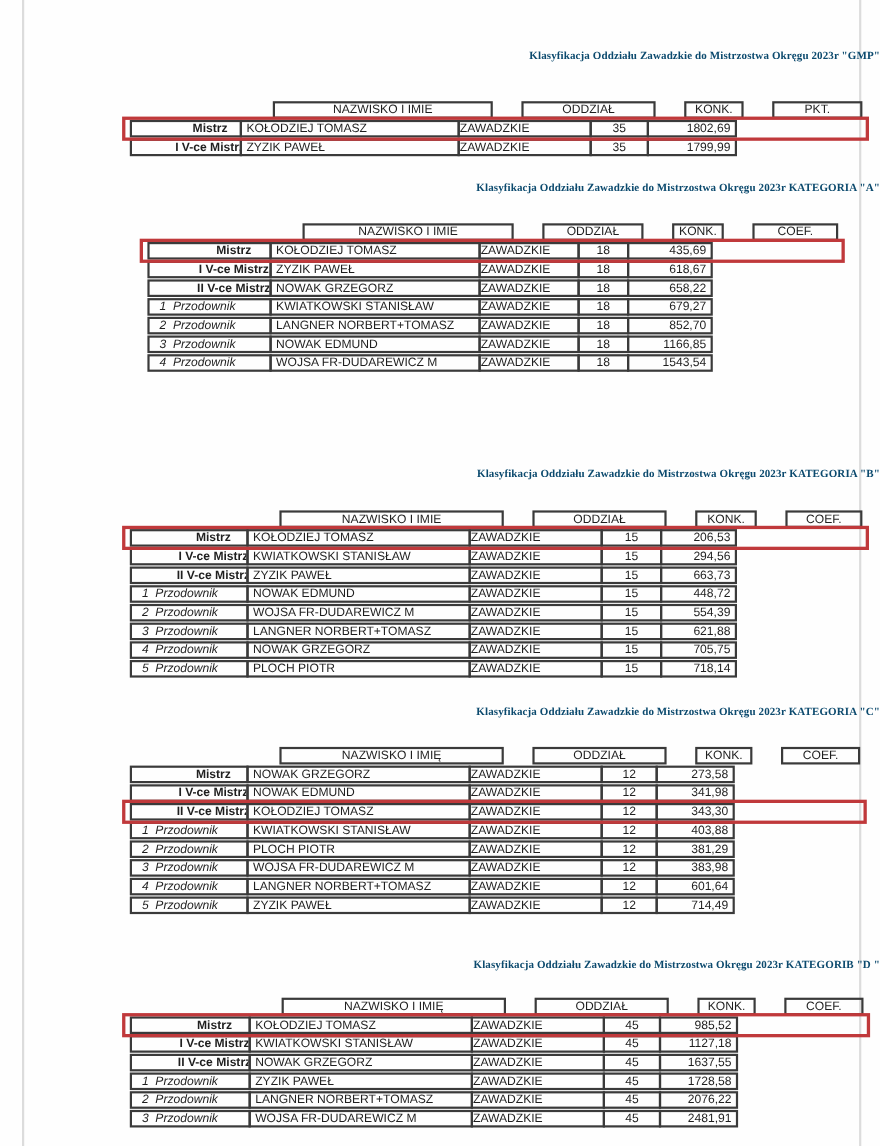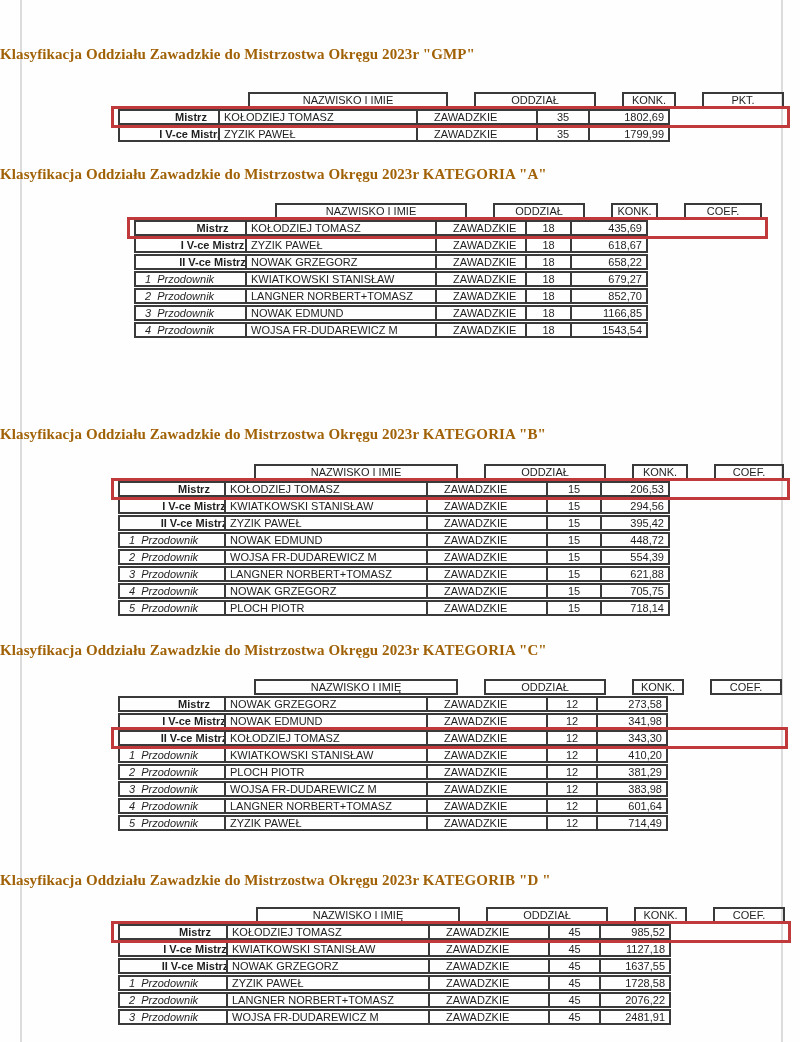--- a/index.html
+++ b/index.html
@@ -4,23 +4,23 @@
 <style>
   * { margin:0; padding:0; box-sizing:border-box; }
   html,body { width:800px; height:1042px; background:#ffffff; overflow:hidden;
               font-family:"Liberation Sans", sans-serif; color:#1f1f1f; }
   .page { position:relative; width:800px; height:1042px; background:#fefefe; }
 
   .page-edge { position:absolute; top:0; bottom:0; width:2px; background:#dcdcdc; }
   .edge-left  { left:20px; }
   .edge-right { left:781px; }
 
-  .title { position:absolute; left:0; width:800px; text-align:left;
-           font-family:"Liberation Serif", serif; font-weight:bold; font-size:15px;
-           letter-spacing:.1px; color:#a16207; }
+  .title { position:absolute; left:0; width:800px; text-align:right;
+           font-family:"Liberation Serif", serif; font-weight:bold; font-size:10px;
+           letter-spacing:.1px; color:#0c4a6e; }
   #title0 { top:46px; }
   #title1 { top:166px; }
   #title2 { top:426px; }
   #title3 { top:642px; }
   #title4 { top:872px; }
 
   .tbl { position:absolute; }
   #tbl0 { left:118px; top:92px;  --wLabel:102px; --wName:200px; --wUnit:122px; --wKonk:54px; --wScore:82px; }
   #tbl1 { left:134px; top:203px; --wLabel:113px; --wName:192px; --wUnit:92px;  --wKonk:47px; --wScore:78px; }
   #tbl2 { left:118px; top:464px; --wLabel:108px; --wName:204px; --wUnit:122px; --wKonk:56px; --wScore:70px; }
@@ -34,21 +34,21 @@
           font-size:11px; line-height:12px; overflow:hidden; white-space:pre;
           background:transparent; }
   .cell + .cell { margin-left:-2px; }
 
   .spacer { width:var(--wLabel); height:16px; }
 
   .rank   { width:var(--wLabel); justify-content:center;padding-left:44px; }
   .rank.plain { justify-content:flex-start; padding-left:9px;font-style:italic; }
   .rank.b { font-weight:bold; }
   .name   { width:var(--wName);  justify-content:flex-start; padding-left:4px; }
-  .unit   { width:var(--wUnit);  justify-content:flex-start; padding-left:16px; }
+  .unit   { width:var(--wUnit);  justify-content:flex-start; padding-left:0; }
   .konk   { width:var(--wKonk);  justify-content:center; }
   .score  { width:var(--wScore); justify-content:flex-end; padding-right:4px; }
 
   .head .cell { justify-content:center; padding:0; }
 
   .hlbox { position:absolute; left:-7px; right:-6px; top:-3px; bottom:-3px;
            border:3.5px solid #c0393b; pointer-events:none; z-index:3; }
 </style>
 </head>
 <body>
@@ -166,21 +166,21 @@
         <div class="cell name">KWIATKOWSKI STANISŁAW</div>
         <div class="cell unit">ZAWADZKIE</div>
         <div class="cell konk">15</div>
         <div class="cell score">294,56</div>
       </div>
       <div class="row">
         <div class="cell rank b">II V-ce Mistrz</div>
         <div class="cell name">ZYZIK PAWEŁ</div>
         <div class="cell unit">ZAWADZKIE</div>
         <div class="cell konk">15</div>
-        <div class="cell score">395,42</div>
+        <div class="cell score">663,73</div>
       </div>
       <div class="row">
         <div class="cell rank plain">1  Przodownik</div>
         <div class="cell name">NOWAK EDMUND</div>
         <div class="cell unit">ZAWADZKIE</div>
         <div class="cell konk">15</div>
         <div class="cell score">448,72</div>
       </div>
       <div class="row">
         <div class="cell rank plain">2  Przodownik</div>
@@ -241,21 +241,21 @@
         <div class="cell unit">ZAWADZKIE</div>
         <div class="cell konk">12</div>
         <div class="cell score">343,30</div>
         <span class="hlbox"></span>
       </div>
       <div class="row">
         <div class="cell rank plain">1  Przodownik</div>
         <div class="cell name">KWIATKOWSKI STANISŁAW</div>
         <div class="cell unit">ZAWADZKIE</div>
         <div class="cell konk">12</div>
-        <div class="cell score">410,20</div>
+        <div class="cell score">403,88</div>
       </div>
       <div class="row">
         <div class="cell rank plain">2  Przodownik</div>
         <div class="cell name">PLOCH PIOTR</div>
         <div class="cell unit">ZAWADZKIE</div>
         <div class="cell konk">12</div>
         <div class="cell score">381,29</div>
       </div>
       <div class="row">
         <div class="cell rank plain">3  Przodownik</div>

